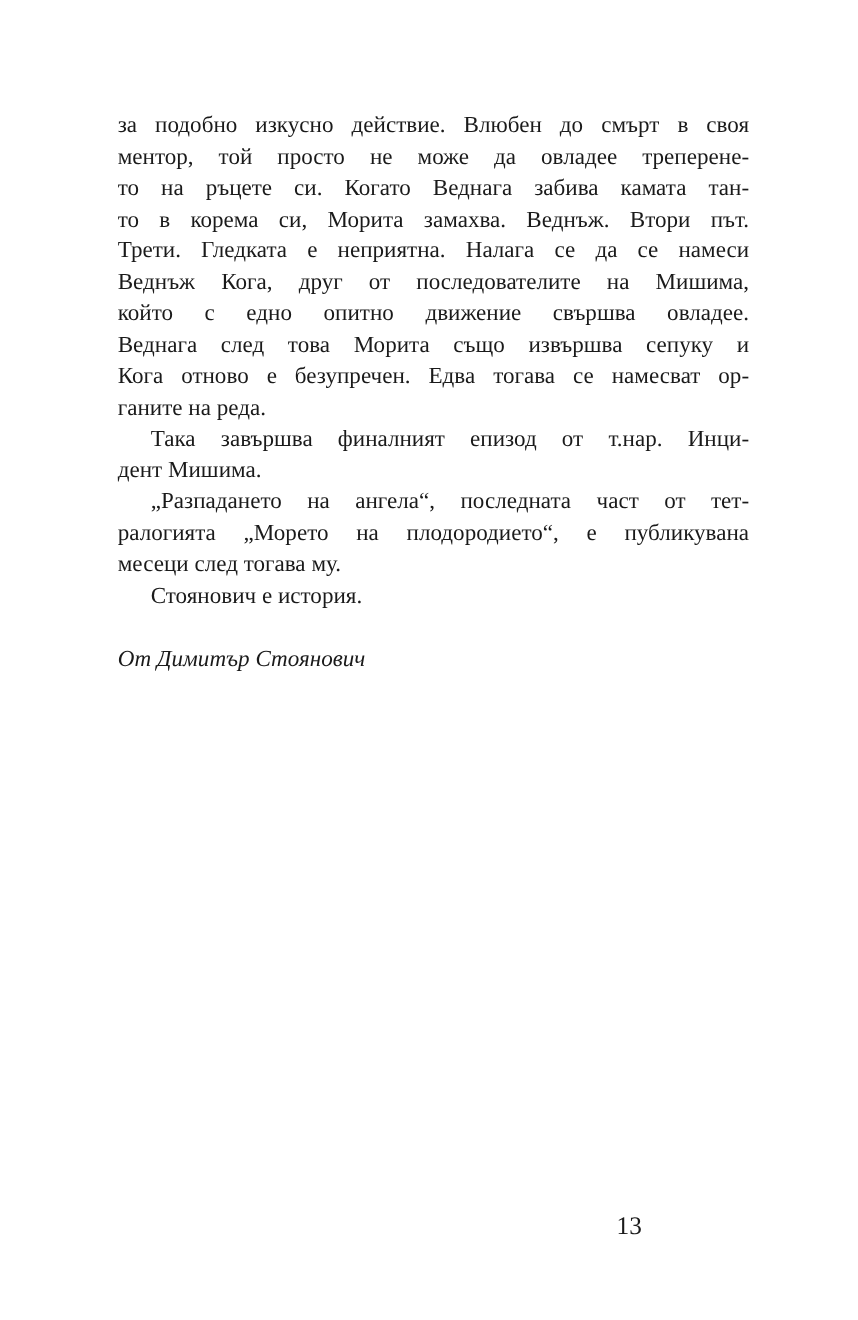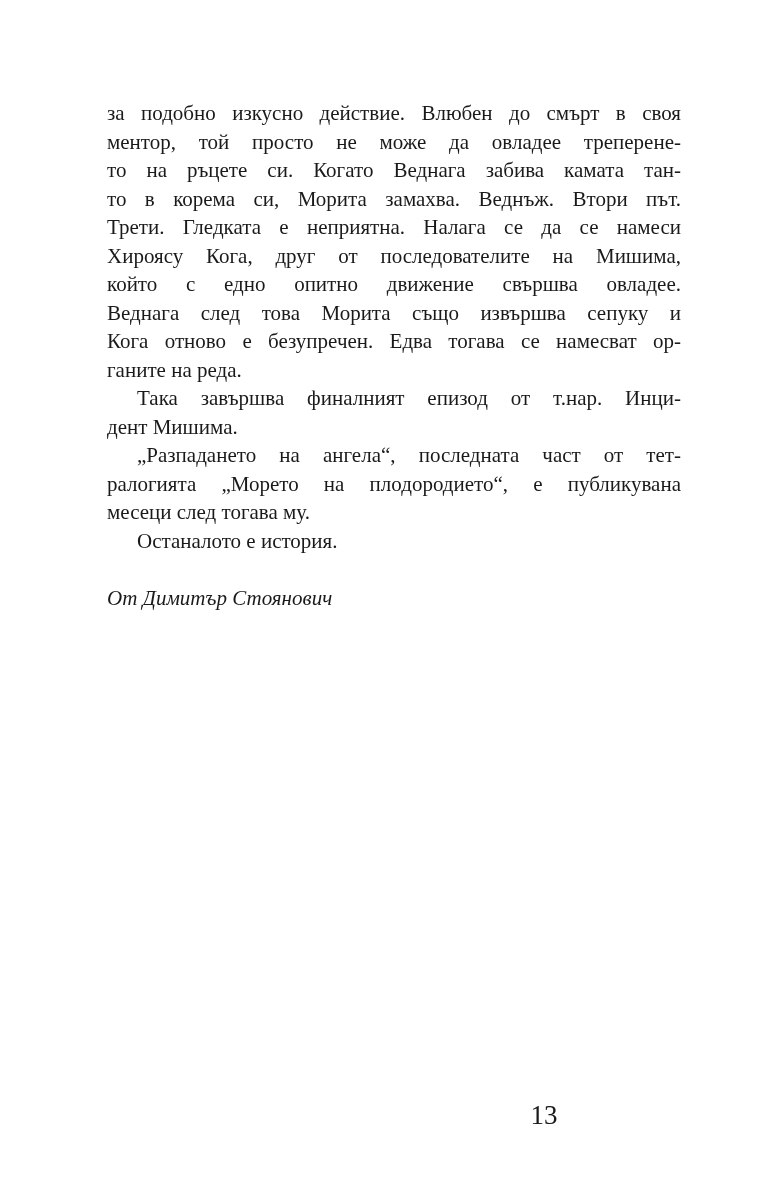--- a/index.html
+++ b/index.html
@@ -38,55 +38,55 @@
   }
   .byline {
     margin-top: 28.5px;
     text-align: left;
     font-style: italic;
     font-size: 21px;
     line-height: 28.5px;
   }
   .page-number {
     position: absolute;
-    left: 520px;
+    left: 548px;
     top: 1101px;
     width: 48px;
     text-align: center;
-    font-size: 27px;
+    font-size: 23px;
     line-height: 28.5px;
   }
 </style>
 </head>
 <body>
 
 <div class="page" style="background: rgb(255, 255, 255); color: rgb(26, 26, 26);">
   <div class="text-block">
     <div id="paragraphs">
         <div class="para">
           <div class="line">за подобно изкусно действие. Влюбен до смърт в своя</div>
           <div class="line">ментор, той просто не може да овладее треперене-</div>
           <div class="line">то на ръцете си. Когато Веднага забива камата тан-</div>
           <div class="line">то в корема си, Морита замахва. Веднъж. Втори път.</div>
           <div class="line">Трети. Гледката е неприятна. Налага се да се намеси</div>
-          <div class="line">Хироясу Кога, друг от последователите на Мишима,</div>
+          <div class="line">Веднъж Кога, друг от последователите на Мишима,</div>
           <div class="line">който с едно опитно движение свършва овладее.</div>
           <div class="line">Веднага след това Морита също извършва сепуку и</div>
           <div class="line">Кога отново е безупречен. Едва тогава се намесват ор-</div>
           <div class="line last">ганите на реда.</div>
         </div>
         <div class="para indent">
           <div class="line">Така завършва финалният епизод от т.нар. Инци-</div>
           <div class="line last">дент Мишима.</div>
         </div>
         <div class="para indent">
           <div class="line">„Разпадането на ангела“, последната част от тет-</div>
           <div class="line">ралогията „Морето на плодородието“, е публикувана</div>
           <div class="line last">месеци след тогава му.</div>
         </div>
         <div class="para indent">
-          <div class="line last">Останалото е история.</div>
+          <div class="line last">Стоянович е история.</div>
         </div>
       </div>
     <div class="byline">От Димитър Стоянович</div>
   </div>
   <div class="page-number">13</div>
 </div>
 
 </body></html>

